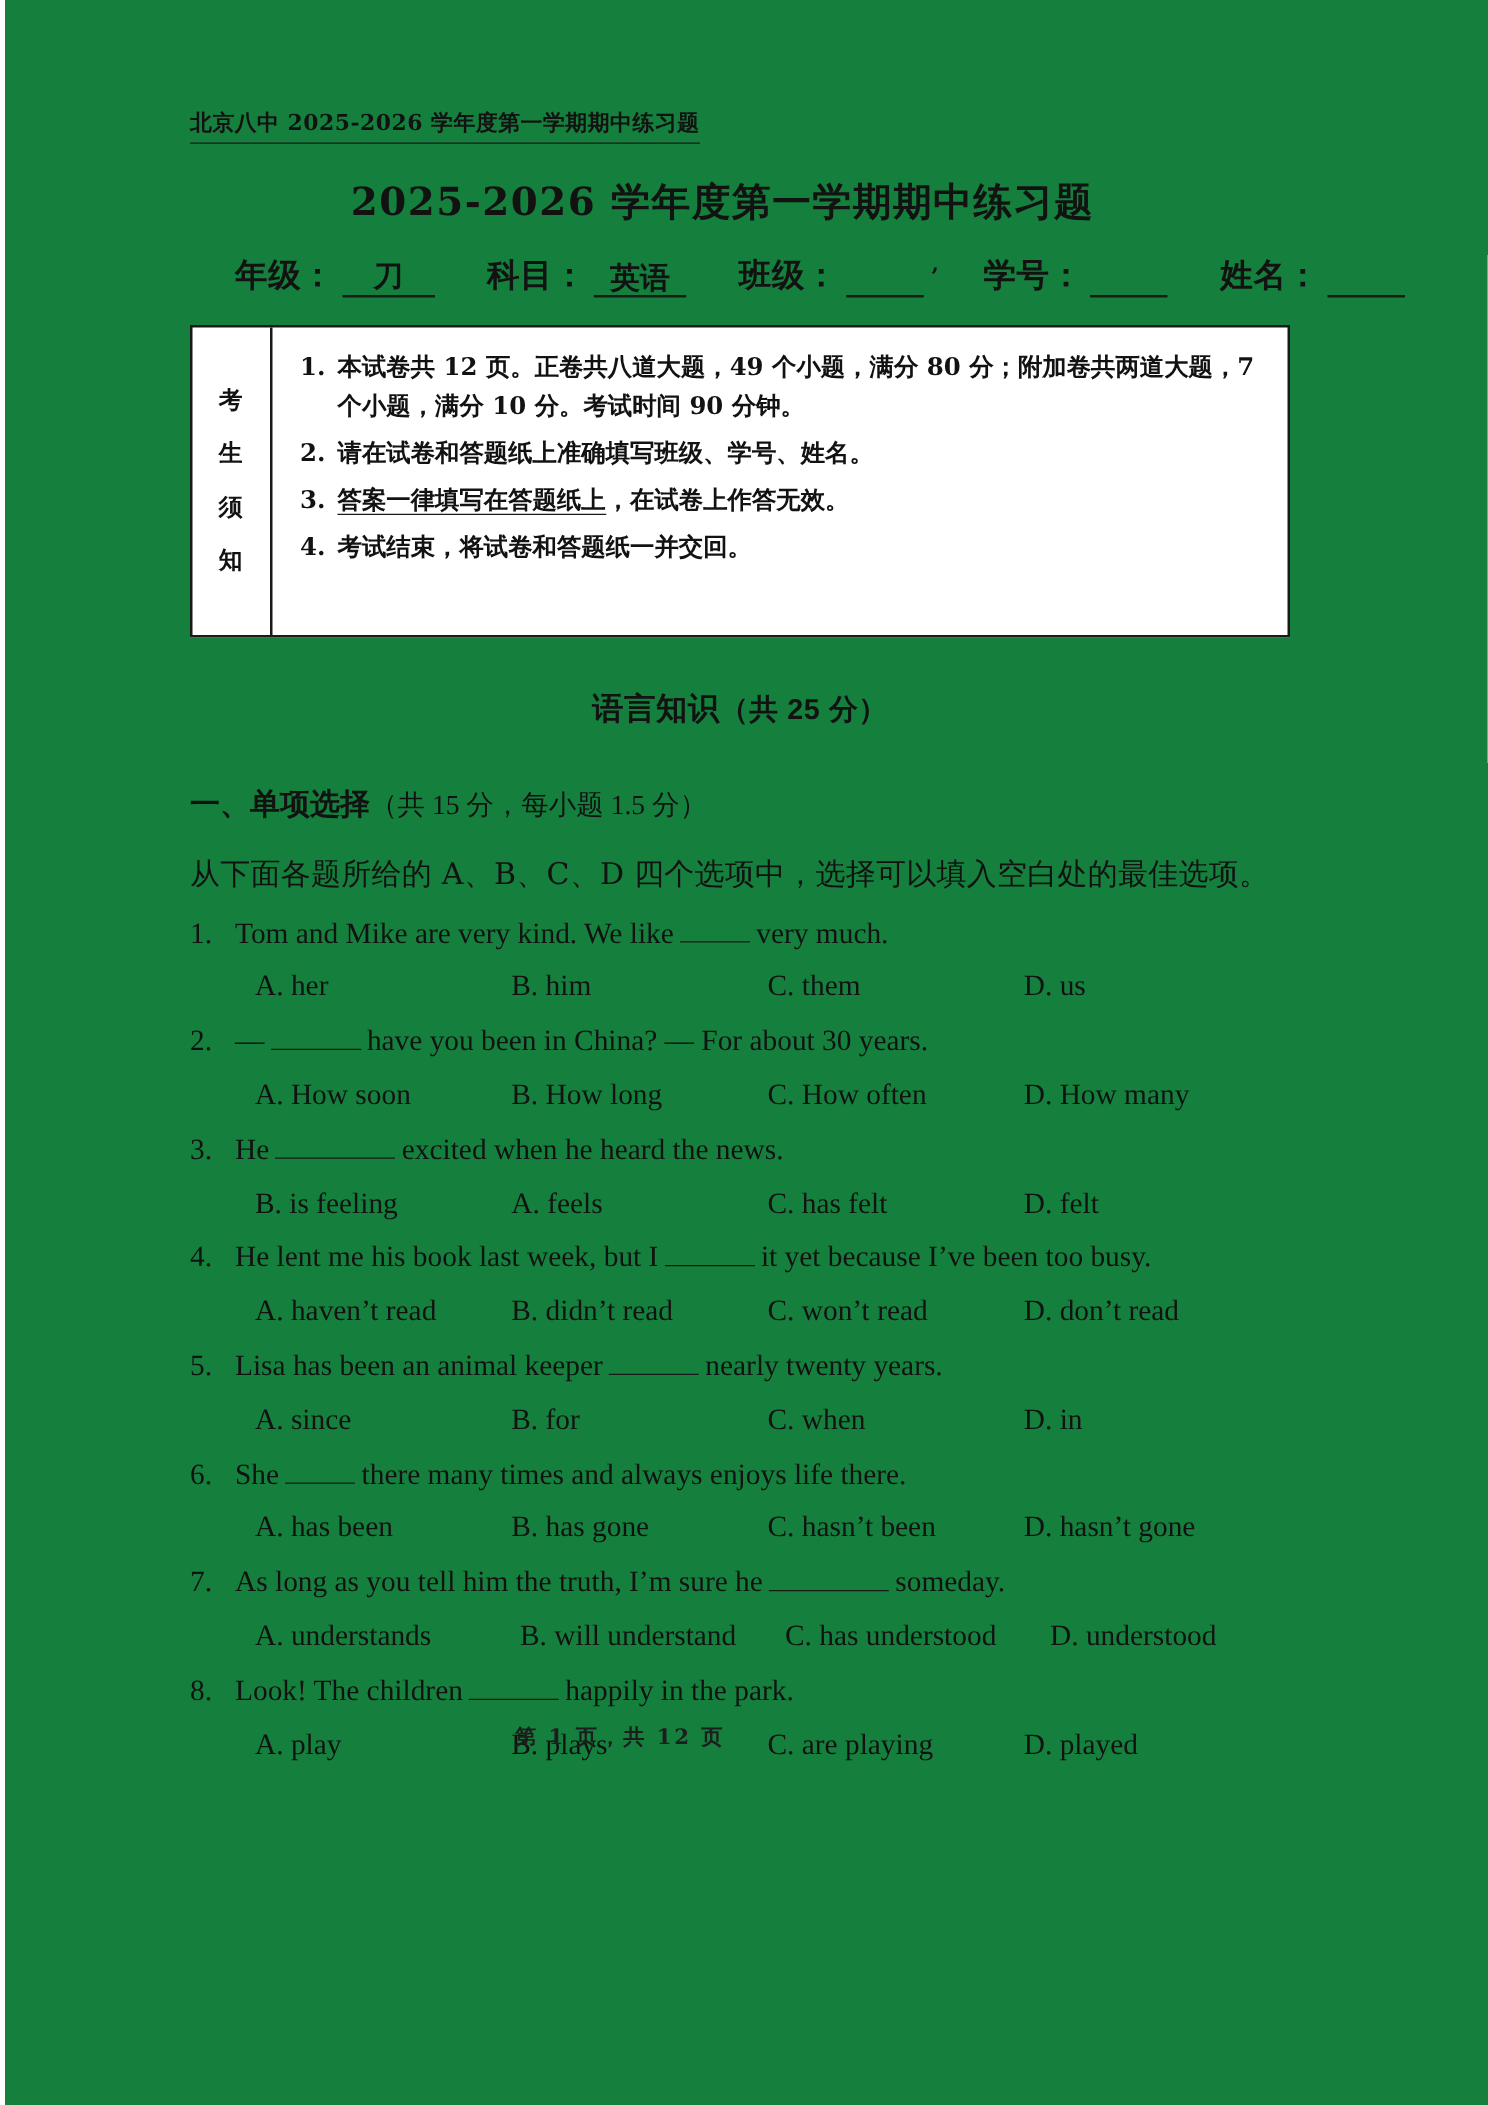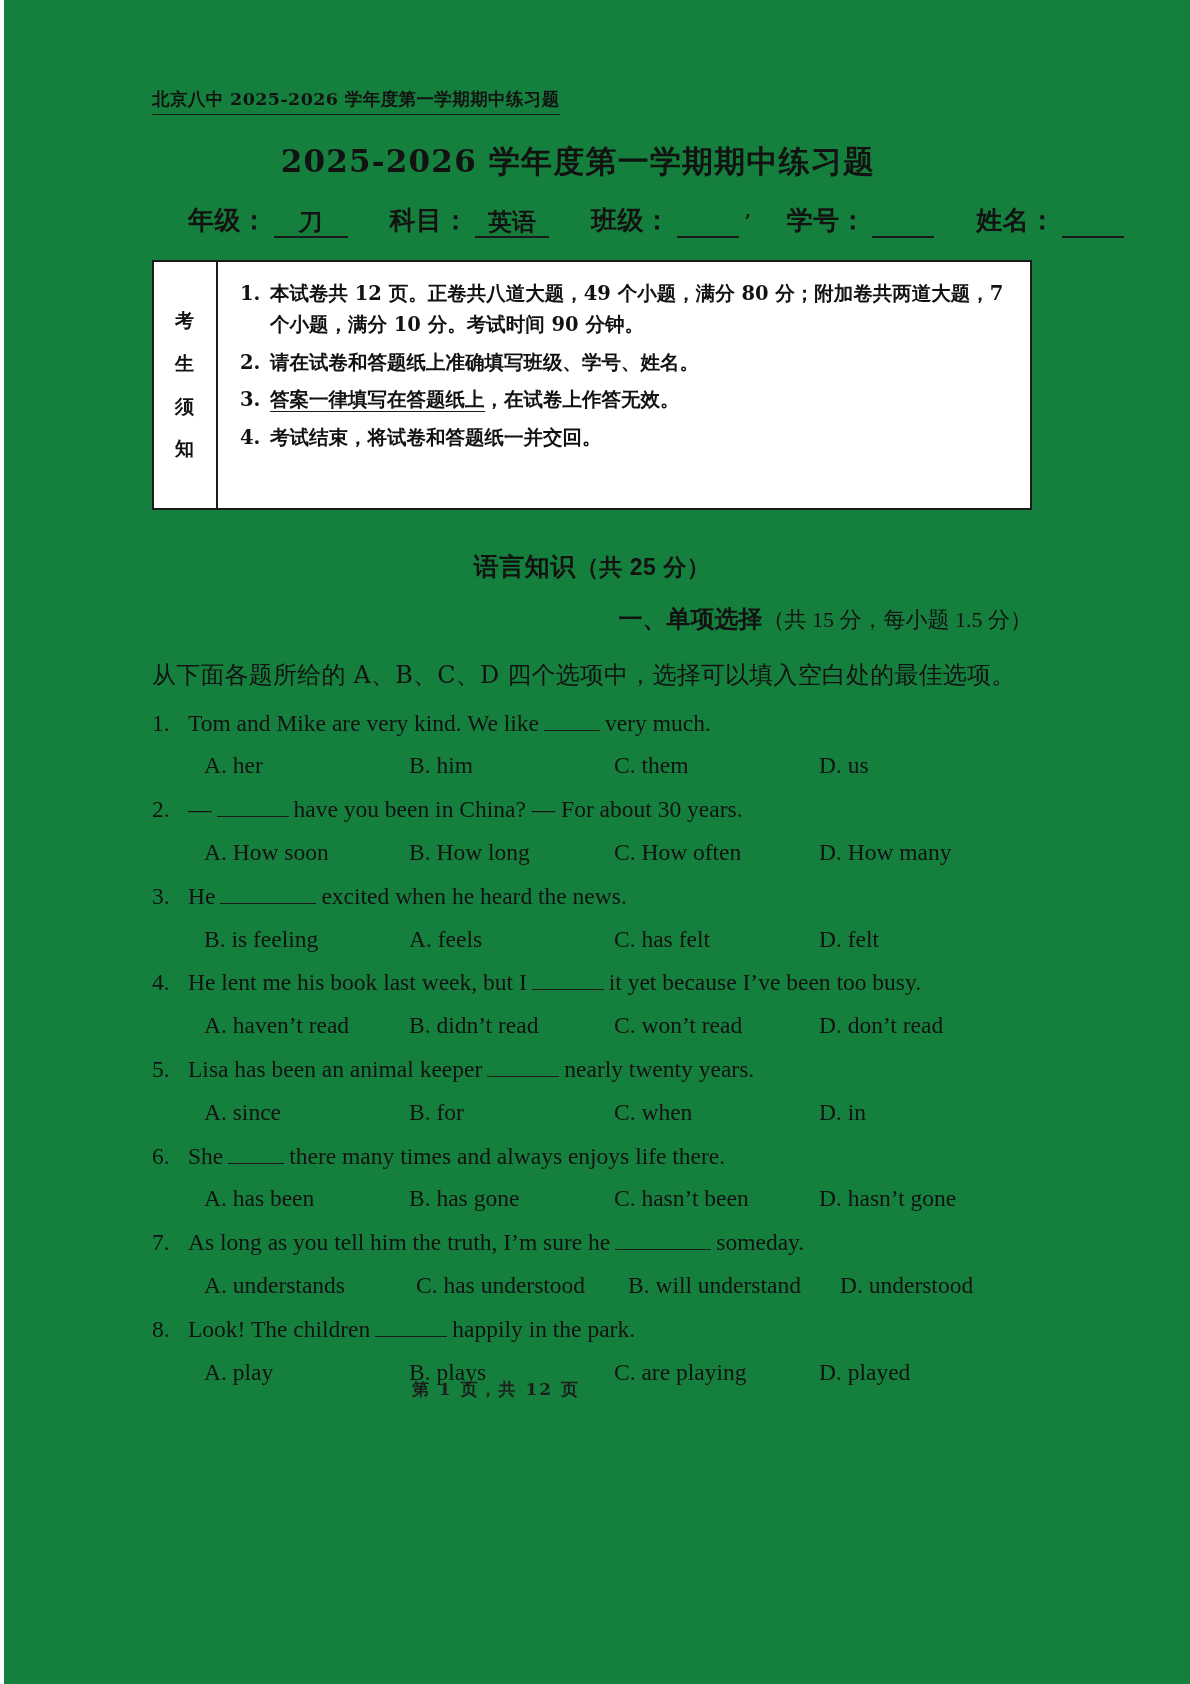--- a/index.html
+++ b/index.html
@@ -124,25 +124,24 @@
     font-size: 25px;
     font-weight: 700;
     letter-spacing: 0.5px;
   }
   .section-title .paren {
     font-family: Liberation Sans, sans-serif;
     font-weight: 700;
     font-size: 23px;
   }
   .part-title {
-    margin-top: 20px;
+    margin-top: 44px;
     font-family: "DejaVu Serif", "Liberation Serif", serif;
     font-size: 24px;
     font-weight: 700;
-    text-align: right;
   }
   .part-title .paren {
     font-family: "Liberation Serif", serif;
     font-size: 22px;
     font-weight: 400;
   }
   .directions {
     margin-top: 22px;
     font-family: "DejaVu Serif", "Liberation Serif", serif;
     font-size: 24px;
@@ -347,22 +346,22 @@
         </div>
       </div>
 
       <div class="q-block">
         <div class="q-stem">
           <span class="q-num">7.</span>
           <span class="q-text"><span>As long as you tell him the truth, I’m sure he</span><span class="blank l"></span><span>someday.</span></span>
         </div>
         <div class="q-options wide">
           <span class="opt">A.  understands</span>
+          <span class="opt">B. will understand</span>
           <span class="opt">C. has understood</span>
-          <span class="opt">B. will understand</span>
           <span class="opt">D. understood</span>
         </div>
       </div>
 
       <div class="q-block">
         <div class="q-stem">
           <span class="q-num">8.</span>
           <span class="q-text"><span>Look! The children</span><span class="blank m"></span><span>happily in the park.</span></span>
         </div>
         <div class="q-options">

